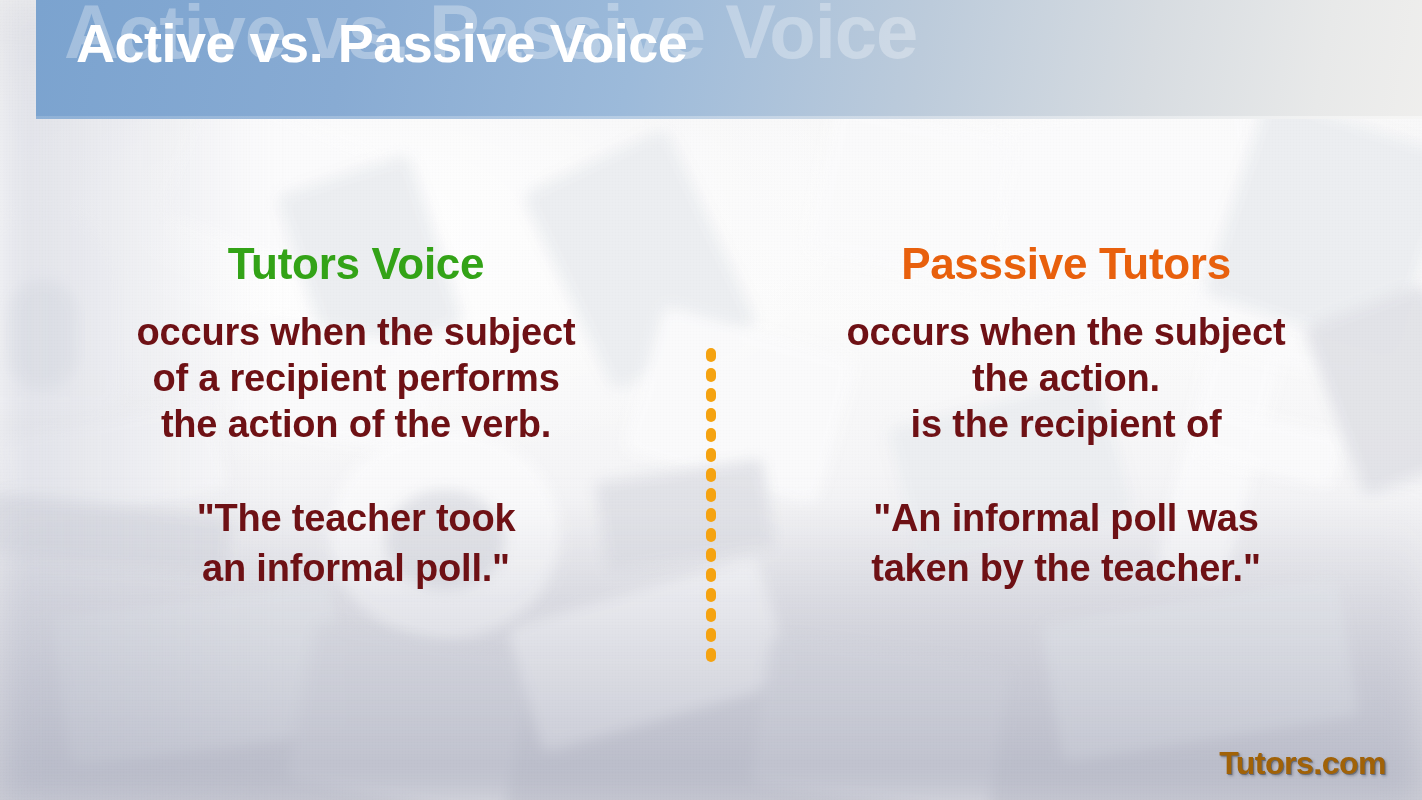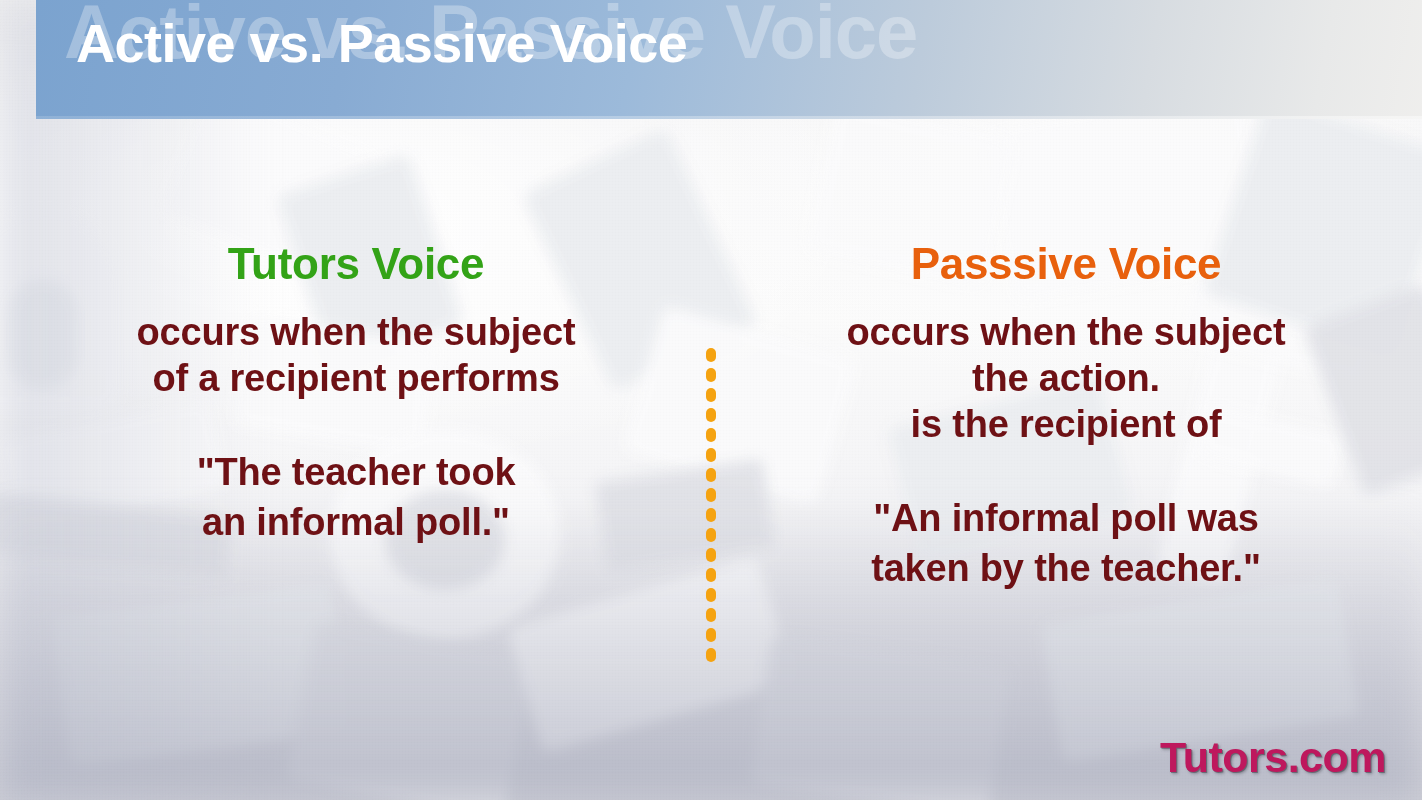--- a/index.html
+++ b/index.html
@@ -169,23 +169,23 @@
     height: 14px;
     border-radius: 5px;
     background: #f5a311;
   }
 
   
   .logo {
     position: absolute;
     right: 36px;
     bottom: 18px;
-    font-size: 43px;
-    font-weight: bold;
-    color: #be185d;
+    font-size: 32px;
+    font-weight: bold;
+    color: #a16207;
     letter-spacing: -0.5px;
     text-shadow:
        1px 1px 0 rgba(70,72,82,0.55),
        2px 2px 3px rgba(60,62,72,0.40);
   }
 </style>
 </head>
 <body>
 
 <div id="slide">
@@ -237,20 +237,21 @@
     <div class="title-main">Active vs. Passive Voice</div>
   </div>
 
   <div class="columns">
 
     <div class="col col-left">
       <div class="col-heading heading-active">Tutors Voice</div>
       <div class="col-body">
         <div>occurs when the subject</div>
         <div>of a recipient performs</div>
+        <div>the action of the verb.</div>
       </div>
       <div class="col-example">
         <div>"The teacher took</div>
         <div>an informal poll."</div>
       </div>
     </div>
 
     <div class="divider">
       <div class="dash" style="top:0px"></div>
       <div class="dash" style="top:20px"></div>
@@ -264,21 +265,21 @@
       <div class="dash" style="top:180px"></div>
       <div class="dash" style="top:200px"></div>
       <div class="dash" style="top:220px"></div>
       <div class="dash" style="top:240px"></div>
       <div class="dash" style="top:260px"></div>
       <div class="dash" style="top:280px"></div>
       <div class="dash" style="top:300px"></div>
     </div>
 
     <div class="col col-right">
-      <div class="col-heading heading-passive">Passsive Voice</div>
+      <div class="col-heading heading-passive">Passsive Tutors</div>
       <div class="col-body">
         <div>occurs when the subject</div>
         <div>the action.</div>
         <div>is the recipient of</div>
       </div>
       <div class="col-example">
         <div>"An informal poll was</div>
         <div>taken by the teacher."</div>
       </div>
     </div>

